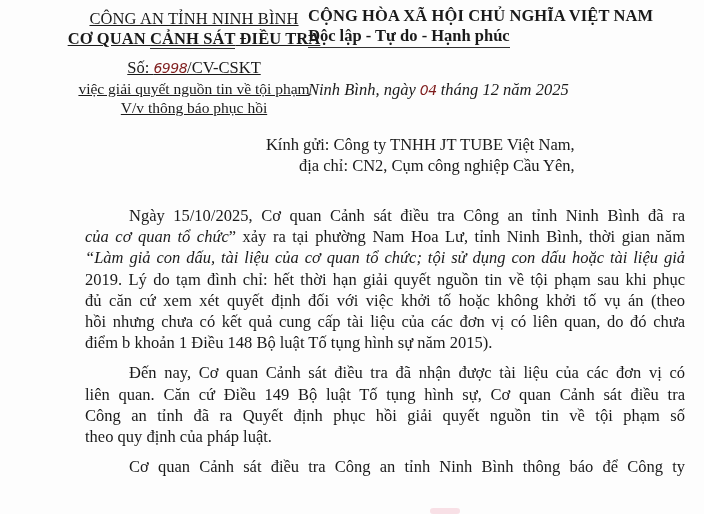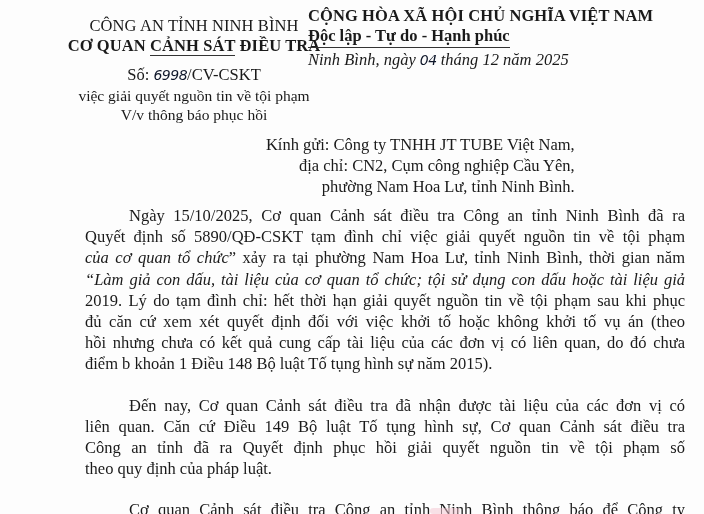--- a/index.html
+++ b/index.html
@@ -1,41 +1,41 @@
 <!DOCTYPE html>
 <html><head>
 <meta charset="utf-8">
 <style>
   html, body { margin: 0; padding: 0; background: #ffffff; }
   body { width: 704px; height: 514px; overflow: hidden; position: relative;
          font-family: "Liberation Serif", "DejaVu Serif", serif; color: #1a1a1a; }
   .page { position: absolute; left: 0; top: 0; width: 704px; height: 514px; background: #fdfdfd; }
 
-  .left-header { position: absolute; left: 60px; top: 16px; width: 268px; text-align: center; }
+  .left-header { position: absolute; left: 60px; top: 9px; width: 268px; text-align: center; text-decoration: underline; }
   .right-header { position: absolute; left: 308px; top: 6px; width: 392px; text-align: left; }
 
   .agency-parent { font-size: 16.5px; line-height: 20px; letter-spacing: 0.1px; }
   .agency-name { font-size: 16.5px; line-height: 20px; font-weight: bold; letter-spacing: 0.1px; }
   .agency-name .ul { border-bottom: 1.2px solid #333; padding-bottom: 0px; }
 
   .docno { font-size: 16.5px; line-height: 22px; margin-top: 8px; }
-  .hand { color: #0f172a; font-family: "DejaVu Sans", sans-serif; font-size: 14px; font-style: italic; letter-spacing: -0.5px; }
+  .hand { color: #7f1d1d; font-family: "DejaVu Sans", sans-serif; font-size: 14px; font-style: italic; letter-spacing: -0.5px; }
   .subject { font-size: 15.5px; line-height: 19px; }
 
   .nation { font-size: 16.5px; line-height: 20px; font-weight: bold; letter-spacing: 0.1px; }
   .motto { font-size: 16.5px; line-height: 20px; font-weight: bold; display: inline-block; border-bottom: 1.2px solid #333; padding-bottom: 1px; }
-  .place-date { font-size: 16.5px; line-height: 22px; font-style: italic; margin-top: 1px; }
+  .place-date { font-size: 16.5px; line-height: 32px; font-style: italic; margin-top: 26px; }
 
   .recipient { position: absolute; left: 221px; top: 134px; font-size: 16.5px; line-height: 21px; text-align: right; }
   .recipient .row { white-space: nowrap; }
   .recipient .indent { padding-left: 78px; }
 
   .body-text { position: absolute; left: 85px; top: 205px; width: 600px; font-size: 16.5px; line-height: 21.2px; text-align: justify; }
   .body-text p { margin: 0; }
-  .body-text p.gap { margin-top: 20px; }
+  .body-text p.gap { margin-top: 9px; }
   .body-text .it { font-style: italic; }
   .line { display: block; text-align: justify; text-align-last: justify; white-space: nowrap; }
   .line.last { text-align-last: left; }
   .line.ind { padding-left: 44px; }
 
   .stamp-hint { position: absolute; left: 430px; top: 508px; width: 30px; height: 6px; background: #f3c4cf; opacity: 0.5; border-radius: 3px; }
 </style>
 </head>
 <body>
 
@@ -51,27 +51,25 @@
 
   <div class="right-header">
     <div class="nation">CỘNG HÒA XÃ HỘI CHỦ NGHĨA VIỆT NAM</div>
     <div><span class="motto">Độc lập - Tự do - Hạnh phúc</span></div>
     <div class="place-date"><span>Ninh Bình, ngày </span><span class="hand">04</span><span> tháng 12 năm 2025</span></div>
   </div>
 
   <div class="recipient">
     <div class="row">Kính gửi: Công ty TNHH JT TUBE Việt Nam,</div>
     <div class="row indent">địa chỉ: CN2, Cụm công nghiệp Cầu Yên,</div>
-    <div class="row indent">phường Nam Hoa Lư, tỉnh Ninh Bình.</div>
   </div>
 
   <div class="body-text">
     <p>
       <span class="line ind">Ngày 15/10/2025, Cơ quan Cảnh sát điều tra Công an tỉnh Ninh Bình đã ra</span>
-      <span class="line">Quyết định số 5890/QĐ-CSKT tạm đình chỉ việc giải quyết nguồn tin về tội phạm</span>
       <span class="line"><span class="it">của cơ quan tổ chức</span><span>” xảy ra tại phường Nam Hoa Lư, tỉnh Ninh Bình, thời gian năm</span></span>
       <span class="line it">“Làm giả con dấu, tài liệu của cơ quan tổ chức; tội sử dụng con dấu hoặc tài liệu giả</span>
       <span class="line">2019. Lý do tạm đình chỉ: hết thời hạn giải quyết nguồn tin về tội phạm sau khi phục</span>
       <span class="line">đủ căn cứ xem xét quyết định đối với việc khởi tố hoặc không khởi tố vụ án (theo</span>
       <span class="line">hồi nhưng chưa có kết quả cung cấp tài liệu của các đơn vị có liên quan, do đó chưa</span>
       <span class="line last">điểm b khoản 1 Điều 148 Bộ luật Tố tụng hình sự năm 2015).</span>
     </p>
     <p class="gap">
       <span class="line ind">Đến nay, Cơ quan Cảnh sát điều tra đã nhận được tài liệu của các đơn vị có</span>
       <span class="line">liên quan. Căn cứ Điều 149 Bộ luật Tố tụng hình sự, Cơ quan Cảnh sát điều tra</span>

